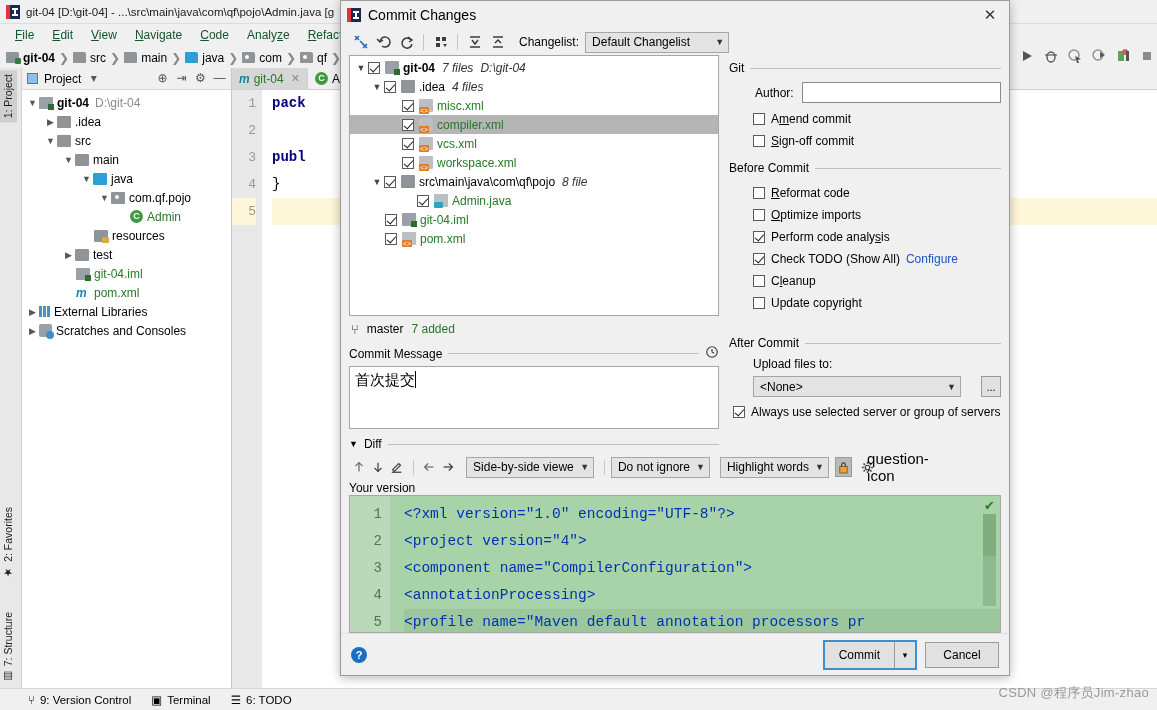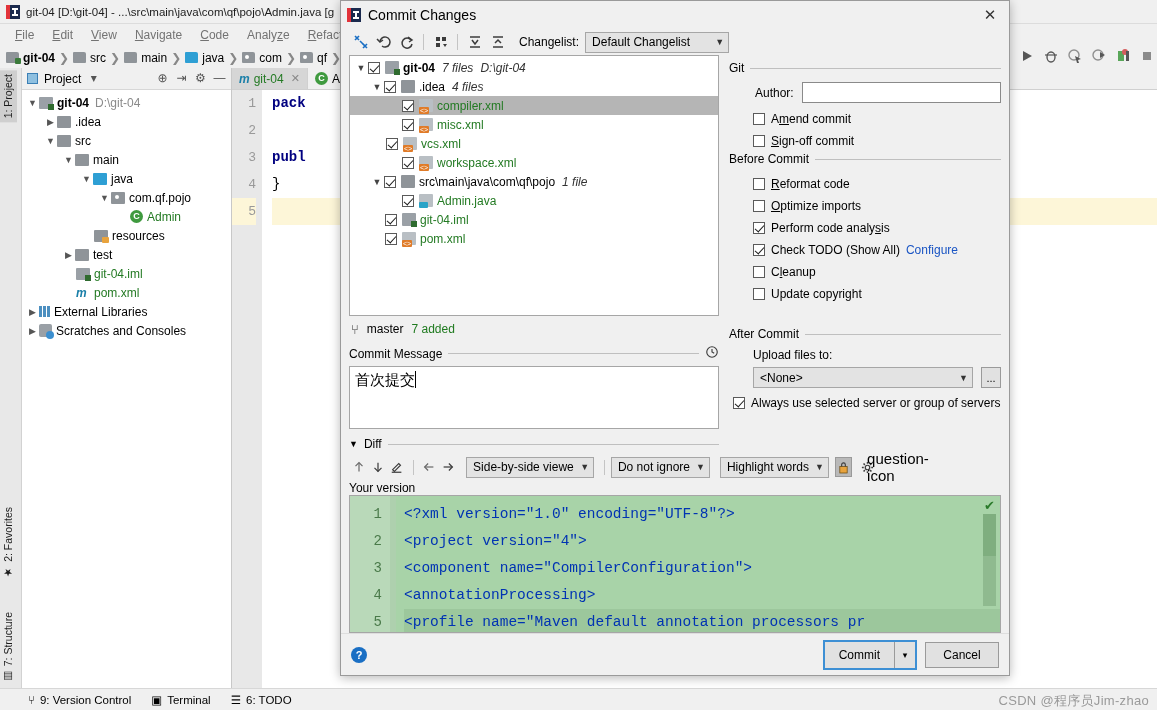--- a/index.html
+++ b/index.html
@@ -24,21 +24,21 @@
   .ij-logo .b2 { left:4px; top:0; width:10px; height:14px; background:#1b2a4e; }
   .ij-logo .b3 { left:6px; top:3px; width:6px; height:2px; background:#fff; }
   .ij-logo .b4 { left:8px; top:3px; width:2px; height:8px; background:#fff; }
   .ij-logo .b5 { left:6px; top:9px; width:6px; height:2px; background:#fff; }
   .ide-title-text { font-size:11.5px; color:#1c1c1c; white-space:nowrap; }
 
   .ide-menubar {
     height:22px; display:flex; align-items:center; gap:0px;
     padding-left:6px; font-size:12px;
   }
-  .ide-menubar .mi { padding:2px 9px; color:#737373; white-space:nowrap; }
+  .ide-menubar .mi { padding:2px 9px; color:#14532d; white-space:nowrap; }
   .mn-u { text-decoration:underline; }
 
   .ide-navbar {
     height:24px; display:flex; align-items:center; gap:3px;
     padding-left:6px; font-size:12px; border-bottom:1px solid #d7d7d7;
     background:#f0f0f0;
   }
   .crumb { display:flex; align-items:center; gap:4px; white-space:nowrap; }
   .crumb.bold { font-weight:bold; }
   .crumb-sep { color:#888; padding:0 1px; }
@@ -107,21 +107,21 @@
   .hl-line { background:#fdf6d8; }
 
   .statusbar {
     position:absolute; left:0; right:0; bottom:0; height:22px; background:#f0f0f0;
     border-top:1px solid #d7d7d7; display:flex; align-items:center; gap:20px;
     padding-left:28px; font-size:11.5px;
   }
   .sb-item { display:flex; align-items:center; gap:5px; white-space:nowrap; }
 
   .watermark {
-    position:absolute; right:8px; bottom:0; font-size:13px; color:#9a9a9a;
+    position:absolute; right:8px; bottom:8px; font-size:13px; color:#9a9a9a;
     letter-spacing:.3px; white-space:nowrap;
   }
 
   
   #dialog {
     position:absolute; left:340px; top:0px; width:670px; height:676px;
     background:#f0f0f0; border:1px solid #9a9a9a;
     box-shadow:0 2px 10px rgba(0,0,0,.28);
     display:flex; flex-direction:column;
   }
@@ -556,48 +556,48 @@
           <span class="fmeta">7 files</span>
           <span class="fmeta">D:\git-04</span>
         </div>
         <div class="frow" style="padding-left:20px">
           <span class="farrow">▼</span>
           <span class="fcb on"></span>
           <span class="ficon ic-folder" style="background:#8f9499;border-radius:1px"></span>
           <span class="fname">.idea</span>
           <span class="fmeta">4 files</span>
         </div>
+        <div class="frow" style="padding-left:52px">
+          <span class="fcb on"></span>
+          <span class="ficon ic-xml"></span>
+          <span class="fname green">misc.xml</span>
+        </div>
         <div class="frow sel" style="padding-left:52px">
           <span class="fcb on"></span>
           <span class="ficon ic-xml"></span>
           <span class="fname green">compiler.xml</span>
         </div>
         <div class="frow" style="padding-left:52px">
           <span class="fcb on"></span>
           <span class="ficon ic-xml"></span>
-          <span class="fname green">misc.xml</span>
-        </div>
-        <div class="frow" style="padding-left:36px">
-          <span class="fcb on"></span>
-          <span class="ficon ic-xml"></span>
           <span class="fname green">vcs.xml</span>
         </div>
         <div class="frow" style="padding-left:52px">
           <span class="fcb on"></span>
           <span class="ficon ic-xml"></span>
           <span class="fname green">workspace.xml</span>
         </div>
         <div class="frow" style="padding-left:20px">
           <span class="farrow">▼</span>
           <span class="fcb on"></span>
           <span class="ficon ic-folder" style="background:#8f9499;border-radius:1px"></span>
           <span class="fname">src\main\java\com\qf\pojo</span>
-          <span class="fmeta">1 file</span>
-        </div>
-        <div class="frow" style="padding-left:52px">
+          <span class="fmeta">8 file</span>
+        </div>
+        <div class="frow" style="padding-left:67px">
           <span class="fcb on"></span>
           <span class="ficon ic-java"></span>
           <span class="fname green">Admin.java</span>
         </div>
         <div class="frow" style="padding-left:35px">
           <span class="fcb on"></span>
           <span class="ficon ic-iml"></span>
           <span class="fname green">git-04.iml</span>
         </div>
         <div class="frow" style="padding-left:35px">
@@ -720,21 +720,21 @@
             <span class="cb"></span>
             <span>A<span class="mn">m</span>end commit</span>
           </div>
           <div class="cbrow">
             <span class="cb"></span>
             <span><span class="mn">S</span>ign-off commit</span>
           </div>
         </div>
       </div>
 
-      <div class="grp" style="margin-top:0">
+      <div class="grp" style="margin-top:9px">
         <div class="grp-head">
           <span>Before Commit</span>
           <span class="ln"></span>
         </div>
         <div class="grp-body">
           <div class="cbrow">
             <span class="cb"></span>
             <span><span class="mn">R</span>eformat code</span>
           </div>
           <div class="cbrow">
@@ -761,21 +761,21 @@
         </div>
       </div>
 
       <div class="grp" style="margin-top:22px">
         <div class="grp-head">
           <span>After Commit</span>
           <span class="ln"></span>
         </div>
         <div class="grp-body">
           <div style="font-size:12px; padding-bottom:5px">Upload files to:</div>
-          <div style="display:flex; gap:8px; align-items:center">
+          <div style="display:flex; gap:20px; align-items:center">
             <span class="combo" style="flex:1">
               <span class="cv">&lt;None&gt;</span>
               <span class="car">▼</span>
             </span>
             <span class="dotbtn">...</span>
           </div>
           <div class="cbrow" style="margin-top:4px; margin-left:-20px">
             <span class="cb on"></span>
             <span>Always use selected server or group of servers</span>
           </div>

